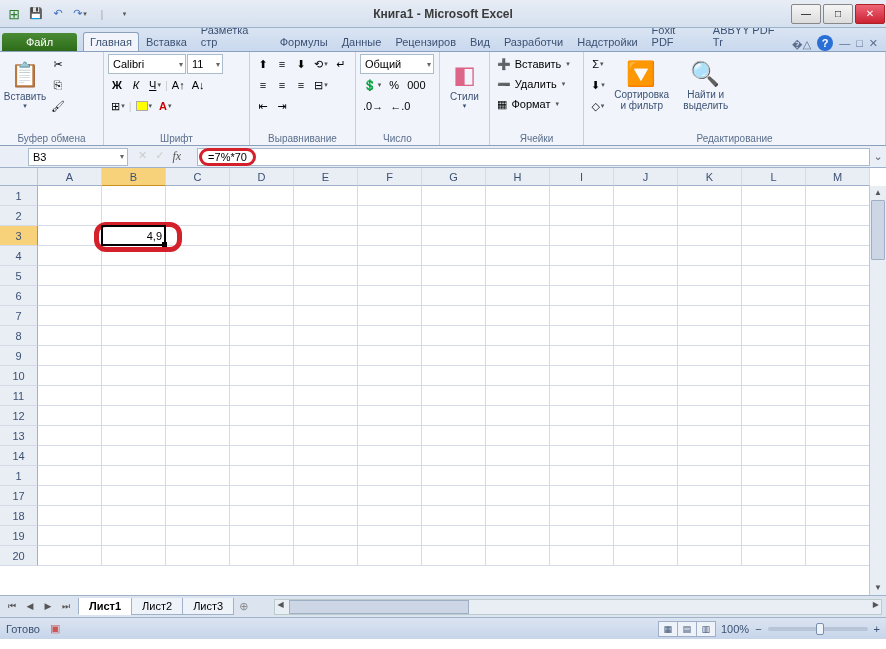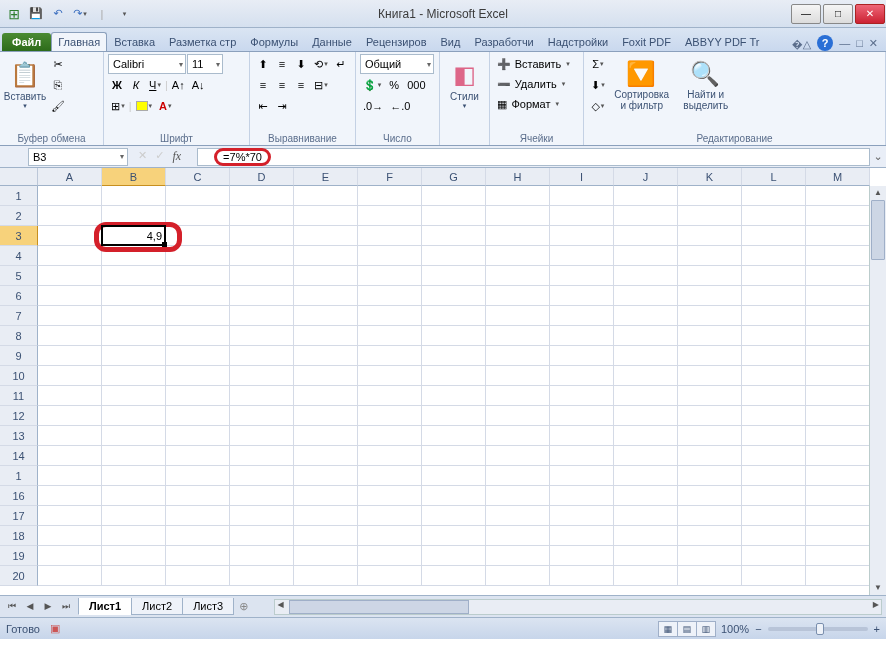--- a/index.html
+++ b/index.html
@@ -1,27 +1,27 @@
 <!DOCTYPE html>
 <html><head>
 <meta charset="utf-8">
 <style>
 * { box-sizing: border-box; margin: 0; padding: 0; font-family: 'Segoe UI', Tahoma, sans-serif; }
 body { background: #fff; font-size: 11px; overflow: hidden; width: 886px; height: 649px; }
 
 .titlebar { height: 28px; background: linear-gradient(#e8edf5, #d5e0ef); border-bottom: 1px solid #9fb2c9; display: flex; align-items: center; position: relative; }
 .qat { display: flex; align-items: center; gap: 2px; padding-left: 4px; }
 .qat-item { width: 20px; height: 20px; display: flex; align-items: center; justify-content: center; cursor: pointer; }
-.title-text { position: absolute; left: 50%; transform: translateX(-50%); font-size: 12px; color: #3b3b3b; }
+.title-text { position: absolute; left: 50%; transform: translateX(-50%); font-size: 12px; color: #3b3b3b; font-weight: bold; }
 .win-controls { margin-left: auto; display: flex; }
 .win-btn { width: 30px; height: 20px; border: 1px solid #888; margin: 2px 1px; display: flex; align-items: center; justify-content: center; background: linear-gradient(#f5f5f5,#dcdcdc); border-radius: 2px; font-size: 10px; }
 .win-btn.close { background: linear-gradient(#e67,#c23); color: #fff; border-color: #a22; }
 
 .tabbar { height: 24px; background: linear-gradient(#dae5f3,#c9d8ee); display: flex; align-items: flex-end; padding-left: 2px; border-bottom: 1px solid #8ba0bc; }
-.file-tab { background: linear-gradient(#4a8b33,#2d6b1a); color: #fff; padding: 3px 10px; border-radius: 3px 3px 0 0; font-size: 11px; margin-right: 0; cursor: pointer; font-weight: bold; }
+.file-tab { background: linear-gradient(#4a8b33,#2d6b1a); color: #fff; padding: 3px 24px; border-radius: 3px 3px 0 0; font-size: 11px; margin-right: 6px; cursor: pointer; }
 .tab { padding: 3px 6px; font-size: 11px; color: #3b5173; cursor: pointer; border: 1px solid transparent; border-bottom: none; }
 .tab.active { background: #f1f5fb; border-color: #8ba0bc; border-radius: 3px 3px 0 0; }
 .tab-right { margin-left: auto; display: flex; gap: 6px; padding-right: 8px; align-items: center; }
 
 .ribbon { height: 94px; background: #f1f5fb; border-bottom: 1px solid #8ba0bc; display: flex; }
 .ribbon-group { border-right: 1px solid #c4d1e4; display: flex; flex-direction: column; padding: 2px 4px 0; }
 .ribbon-group-body { flex: 1; display: flex; align-items: flex-start; gap: 2px; }
 .ribbon-group-label { text-align: center; font-size: 10px; color: #5b6e8c; padding: 1px 0; position: relative; }
 .rb-col { display: flex; flex-direction: column; gap: 1px; }
 .rb-row { display: flex; gap: 1px; align-items: center; }
@@ -30,21 +30,21 @@
 .rb-big .ico { font-size: 24px; margin-bottom: 2px; }
 .combo { height: 20px; border: 1px solid #abc; background: #fff; font-size: 11px; padding: 0 14px 0 4px; position: relative; display: flex; align-items: center; }
 .combo::after { content: '▾'; position: absolute; right: 2px; font-size: 8px; color: #666; }
 .dd::after { content: '▾'; font-size: 7px; margin-left: 1px; color: #555; }
 
 .formula-bar { height: 22px; background: #e9eef7; border-bottom: 1px solid #9fb2c9; display: flex; align-items: center; }
 .name-box { width: 100px; height: 18px; background: #fff; border: 1px solid #abc; margin-left: 28px; display: flex; align-items: center; padding: 0 4px; font-size: 11px; position: relative; }
 .name-box::after { content: '▾'; position: absolute; right: 3px; font-size: 8px; color: #666; }
 .fb-icons { display: flex; gap: 8px; padding: 0 10px; color: #888; }
 .fx { font-style: italic; font-family: Liberation Serif, serif; font-size: 12px; color: #555; padding-right: 6px; }
-.formula-input { flex: 1; height: 18px; background: #fff; border: 1px solid #abc; padding: 0 19px; font-size: 11px; display: flex; align-items: center; }
+.formula-input { flex: 1; height: 18px; background: #fff; border: 1px solid #abc; padding: 0 4px; font-size: 11px; display: flex; align-items: center; }
 .formula-highlight { border: 3px solid #d4202a; border-radius: 10px; padding: 0 6px; margin-left: -3px; }
 .fb-expand { width: 16px; text-align: center; color: #666; cursor: pointer; }
 
 .grid-area { position: relative; height: 427px; background: #fff; display: flex; flex-direction: column; }
 .corner { width: 38px; height: 18px; background: #e9edf4; border-right: 1px solid #bcc7d8; border-bottom: 1px solid #9fb2c9; }
 .col-headers { display: flex; height: 18px; }
 .col-h { width: 64px; background: #e9edf4; border-right: 1px solid #d4dae6; border-bottom: 1px solid #9fb2c9; text-align: center; font-size: 11px; color: #3b5173; line-height: 18px; }
 .col-h.sel { background: #f7d27b; border-bottom-color: #c78f1f; }
 .rows-wrap { flex: 1; overflow: hidden; position: relative; }
 .row { display: flex; height: 20px; }
@@ -516,36 +516,20 @@
         <div class="cell"></div>
         <div class="cell"></div>
         <div class="cell"></div>
         <div class="cell"></div>
         <div class="cell"></div>
         <div class="cell"></div>
         <div class="cell"></div>
         <div class="cell"></div>
       </div>
       <div class="row">
-        <div class="row-h">16</div>
-        <div class="cell"></div>
-        <div class="cell"></div>
-        <div class="cell"></div>
-        <div class="cell"></div>
-        <div class="cell"></div>
-        <div class="cell"></div>
-        <div class="cell"></div>
-        <div class="cell"></div>
-        <div class="cell"></div>
-        <div class="cell"></div>
-        <div class="cell"></div>
-        <div class="cell"></div>
-        <div class="cell"></div>
-      </div>
-      <div class="row">
         <div class="row-h">17</div>
         <div class="cell"></div>
         <div class="cell"></div>
         <div class="cell"></div>
         <div class="cell"></div>
         <div class="cell"></div>
         <div class="cell"></div>
         <div class="cell"></div>
         <div class="cell"></div>
         <div class="cell"></div>

